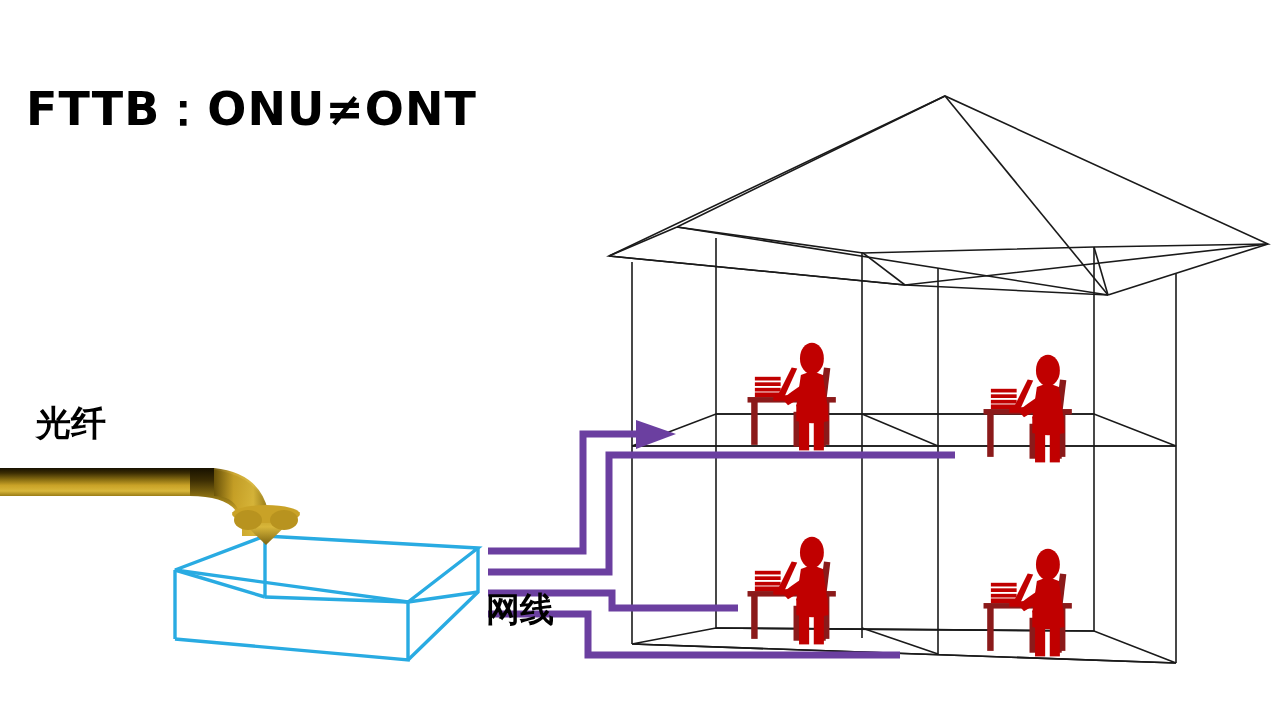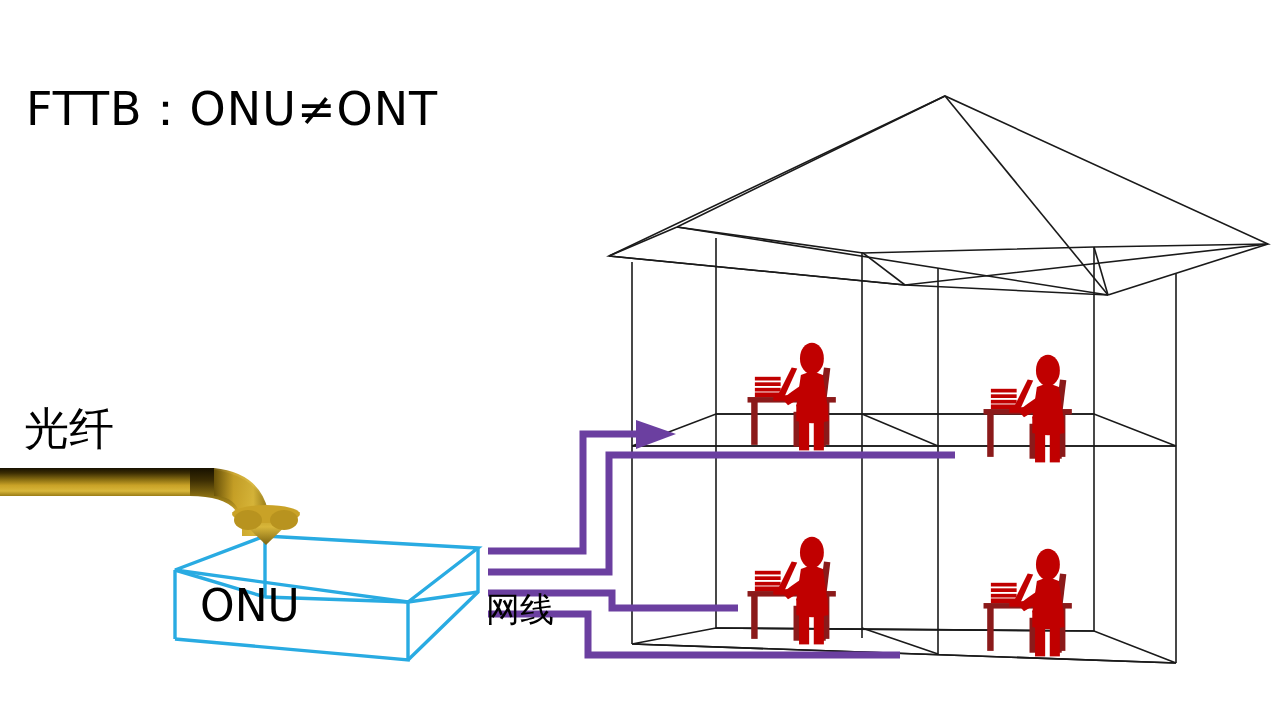--- a/index.html
+++ b/index.html
@@ -11,20 +11,21 @@
     width: 1280px;
     height: 720px;
     overflow: hidden;
     font-family: "Liberation Sans", sans-serif;
   }
   #stage {
     position: relative;
     width: 1280px;
     height: 720px;
     background: #ffffff;
+    font-weight: bold;
   }
   #scene {
     position: absolute;
     left: 0;
     top: 0;
     width: 1280px;
     height: 720px;
   }
   .lbl {
     position: absolute;
@@ -33,23 +34,23 @@
     line-height: 1;
   }
   #title-label {
     left: 26px;
     top: 86px;
     font-size: 46px;
     letter-spacing: 1px;
     font-family: "DejaVu Sans", sans-serif;
   }
   #fiber-label {
-    left: 24px;
+    left: 36px;
     top: 406px;
-    font-size: 45px;
+    font-size: 35px;
     font-family: "DejaVu Sans", sans-serif;
   }
   #onu-label {
     left: 200px;
     top: 584px;
     font-size: 44px;
     font-family: "DejaVu Sans", sans-serif;
   }
   #lan-label {
     left: 486px;
@@ -289,17 +290,16 @@
       <ellipse cx="266" cy="514" rx="34" ry="9" fill="#C9A227"></ellipse>
       <ellipse cx="248" cy="520" rx="14" ry="10" fill="#b8931f"></ellipse>
       <ellipse cx="284" cy="520" rx="14" ry="10" fill="#b8931f"></ellipse>
     </g>
   </svg>
 
   <div class="lbl" id="title-label">FTTB：ONU≠ONT</div>
 
   <div class="lbl" id="fiber-label">光纤</div>
 
-  <div class="lbl" id="onu-label">ONU</div>
 
   <div class="lbl" id="lan-label">网线</div>
 
 </div>
 
 </body></html>

